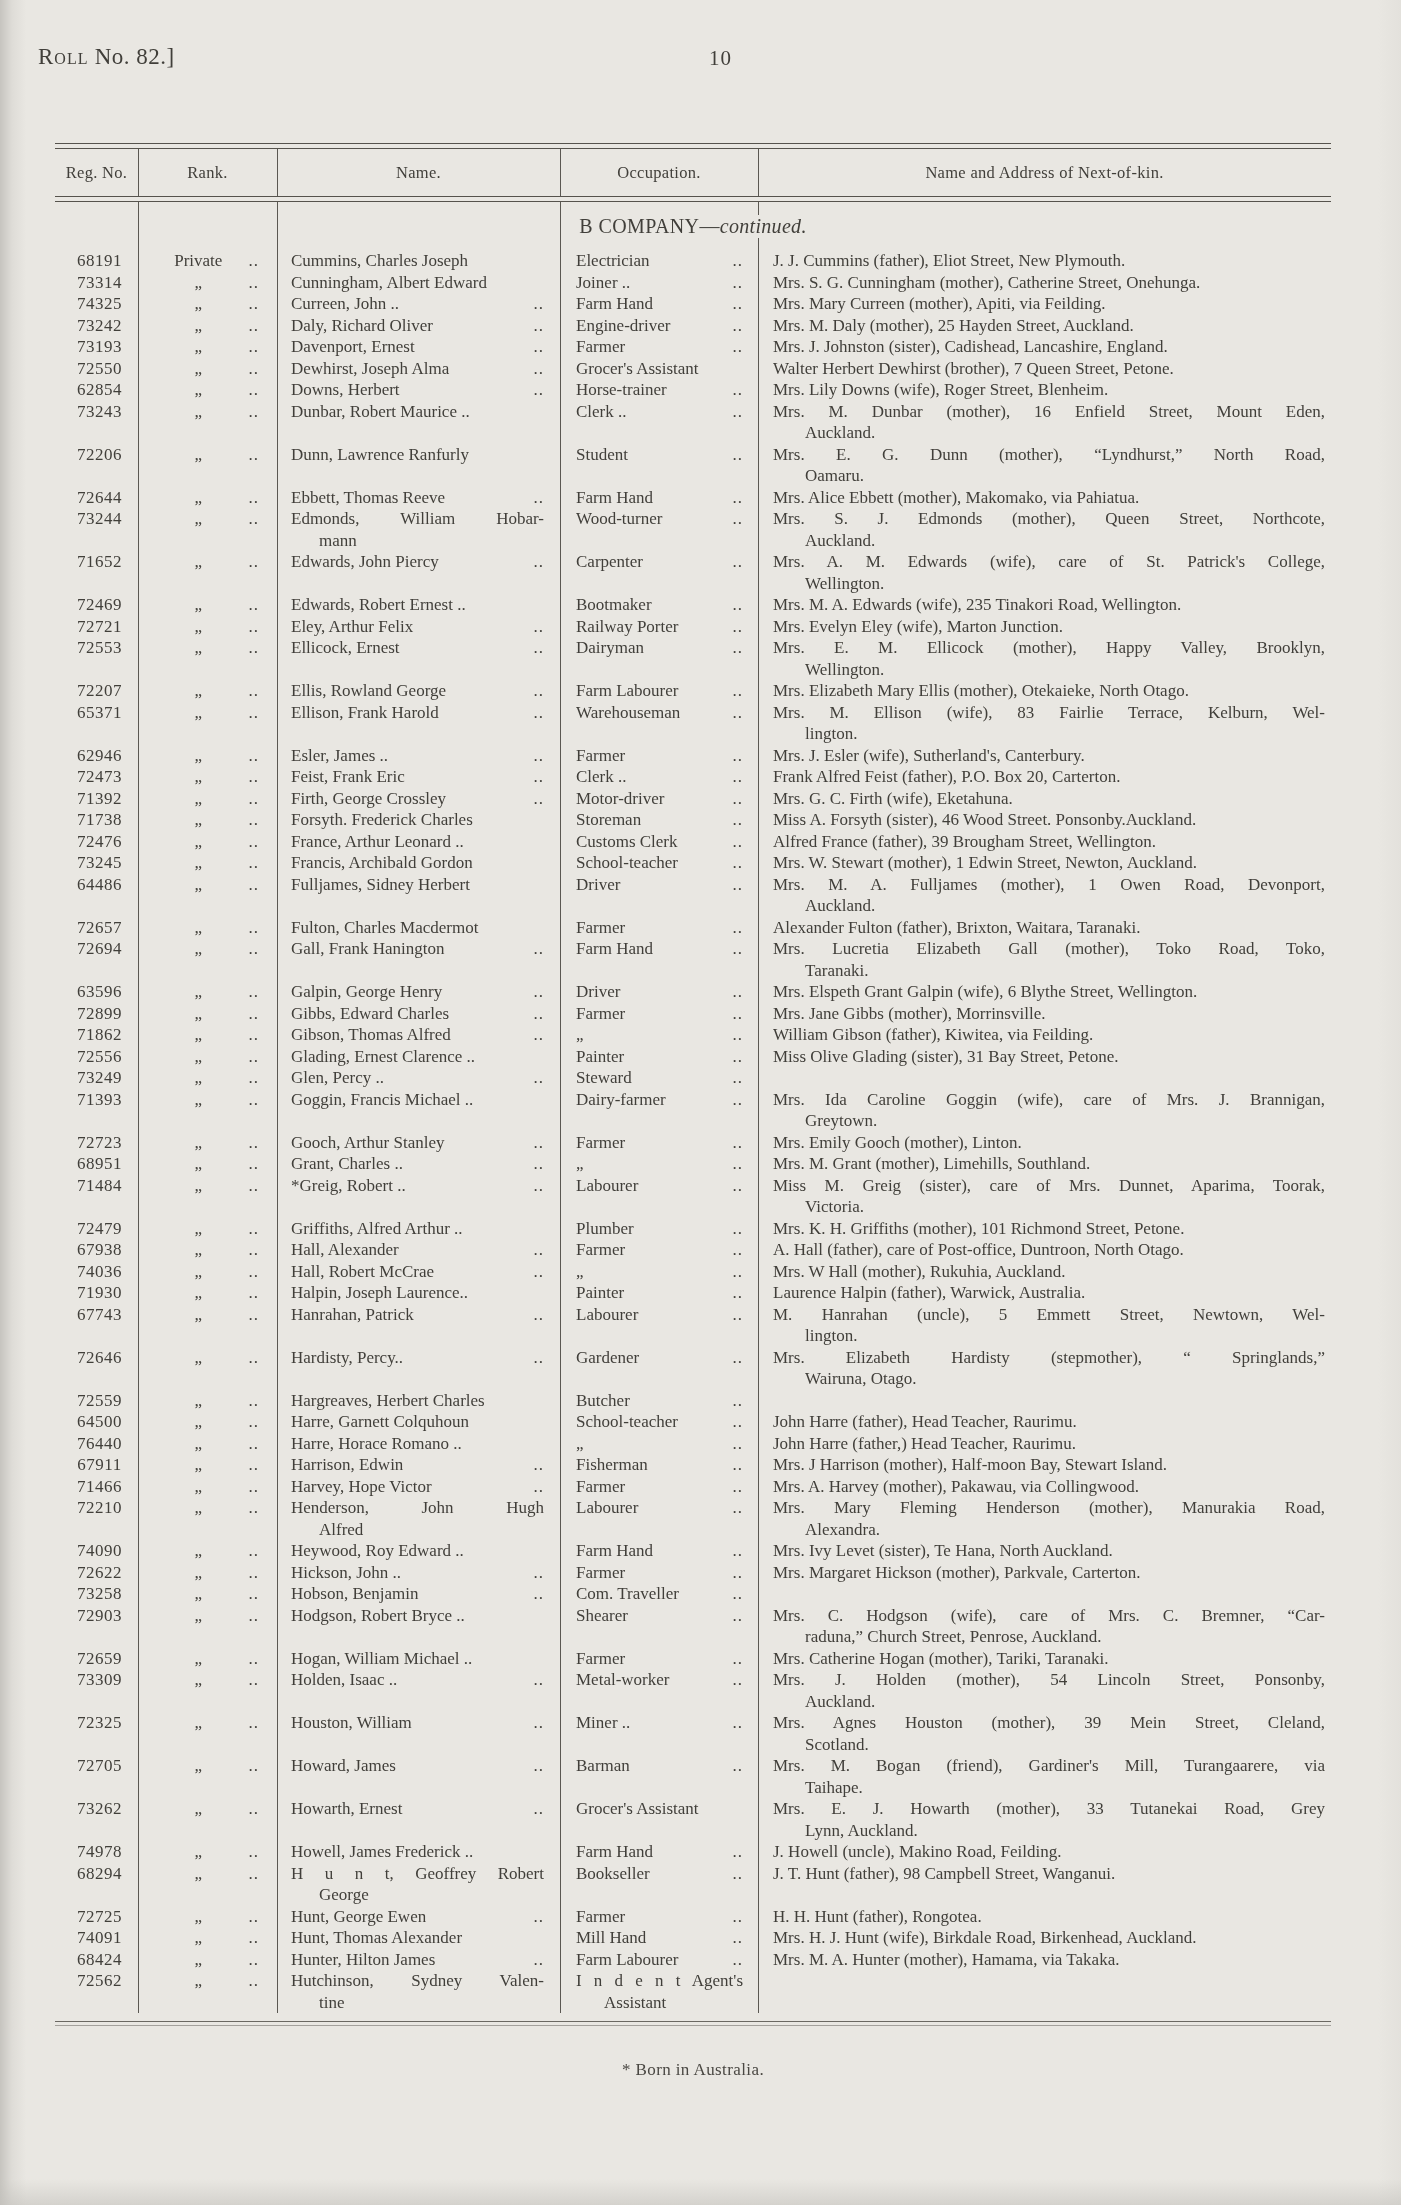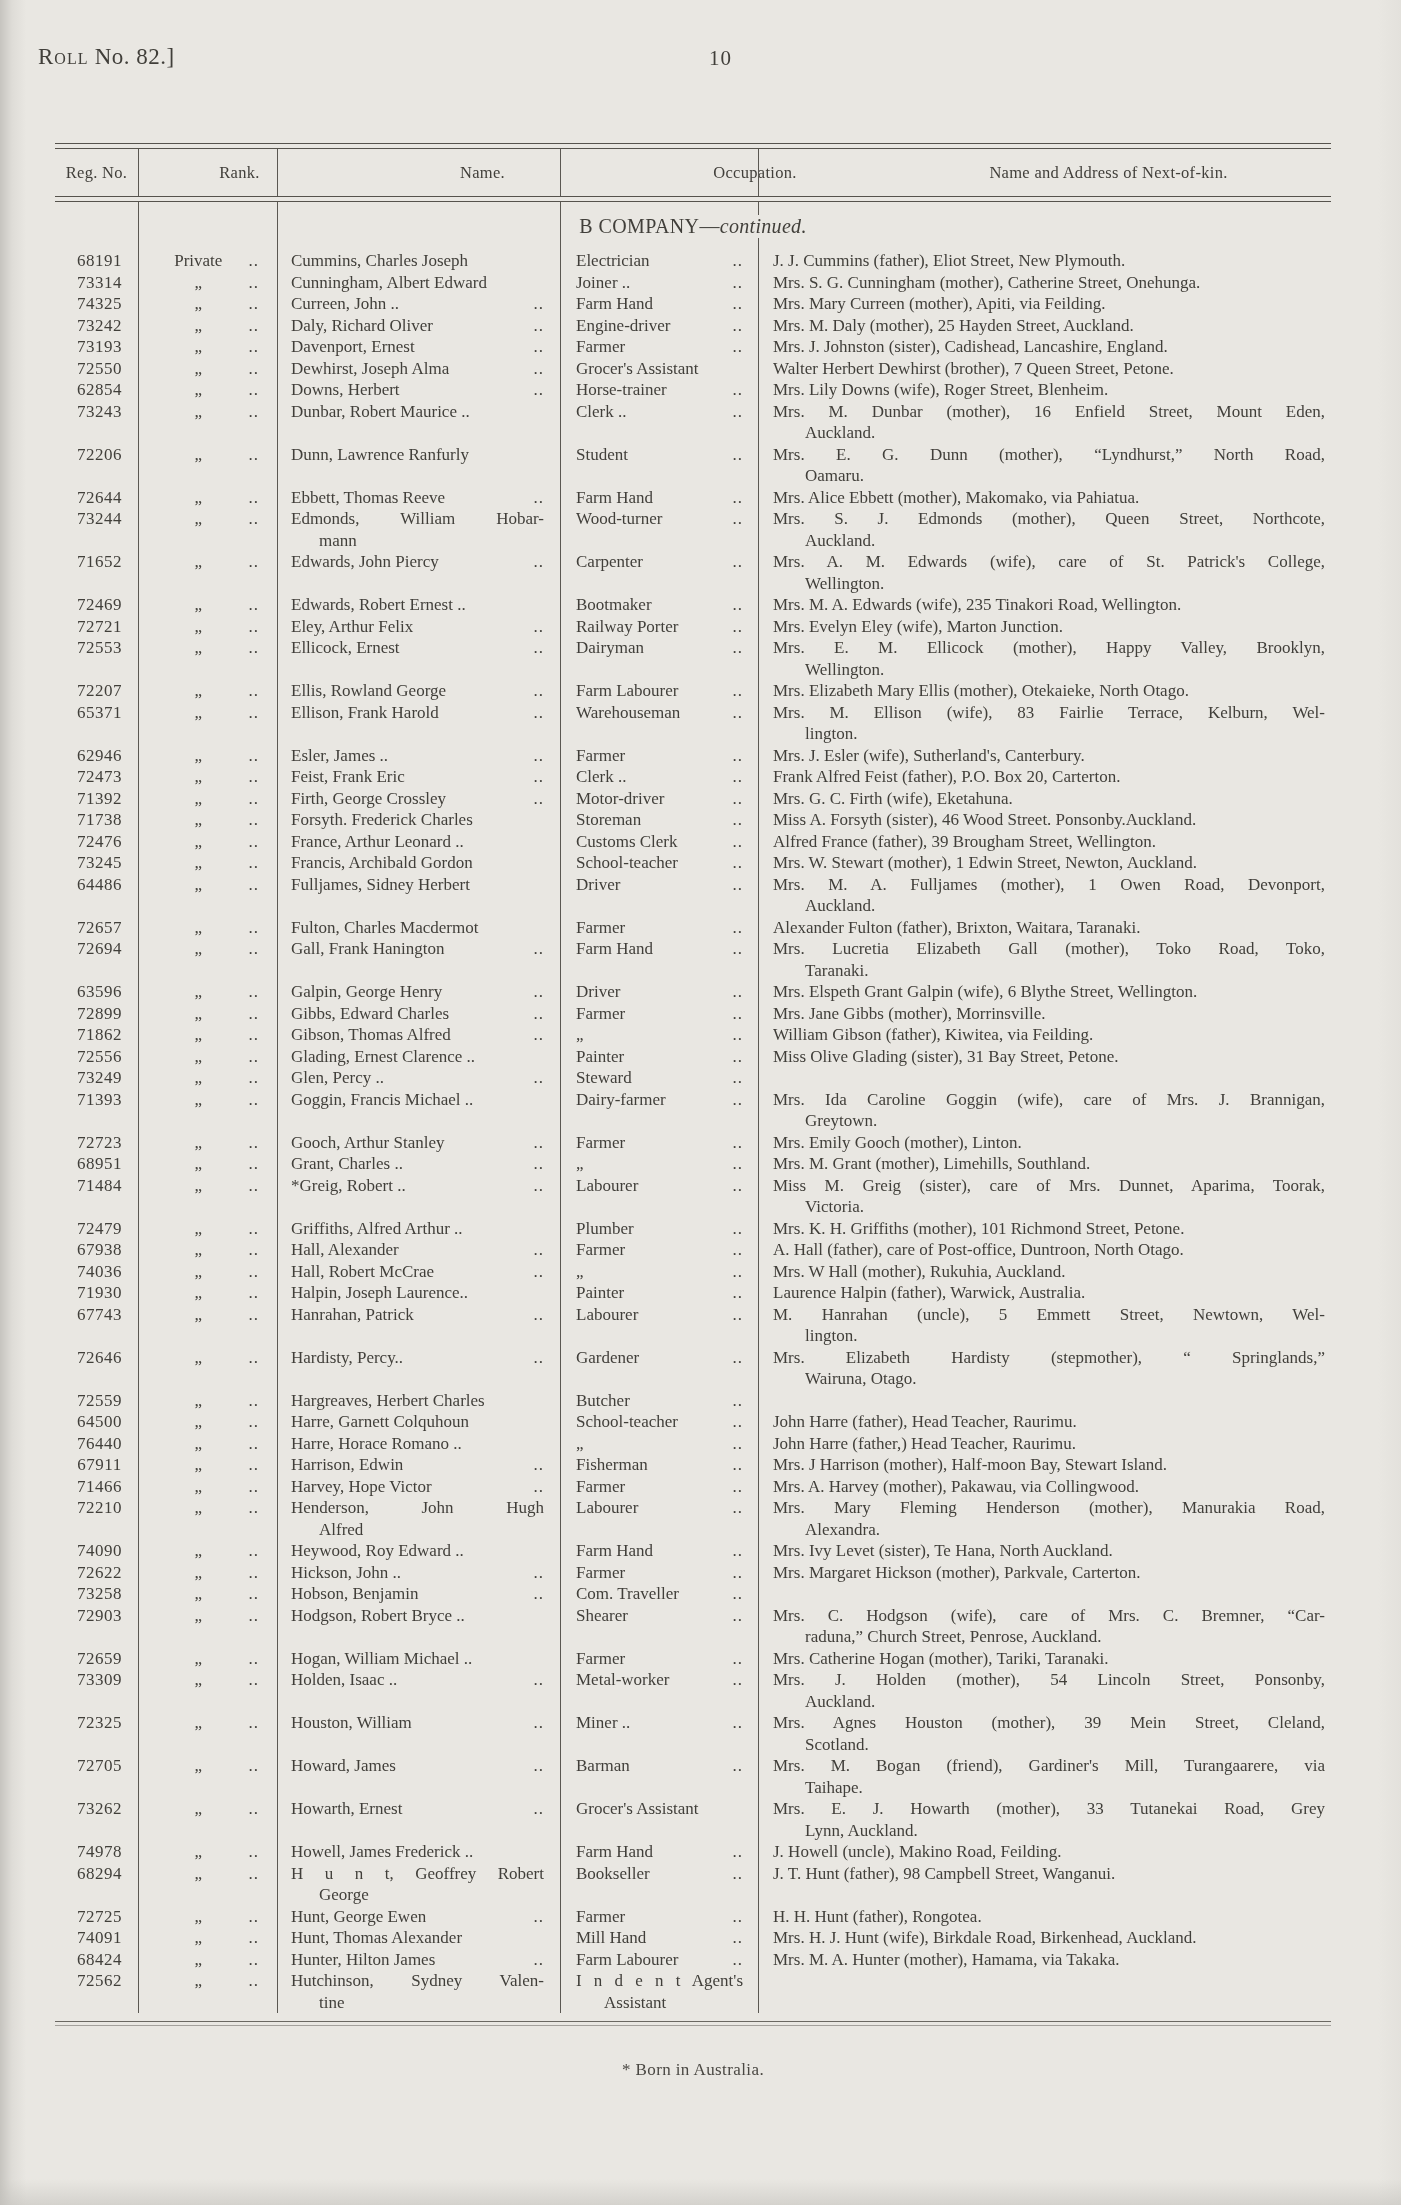--- a/index.html
+++ b/index.html
@@ -19,21 +19,21 @@
     content:"";position:absolute;left:0;right:0;bottom:0;height:26px;
     background:linear-gradient(to bottom,rgba(201,199,194,0),rgba(195,193,188,.55));
     pointer-events:none;
   }
   .topbar{position:absolute;top:44px;left:0;width:100%;height:34px;}
   .roll-label{position:absolute;left:38px;top:0;font-size:23px;letter-spacing:.5px;white-space:nowrap;}
   .roll-label .sc{font-variant:small-caps;letter-spacing:1px;}
   .page-number{position:absolute;left:0;width:100%;text-align:center;top:2px;font-size:21px;letter-spacing:1px;}
   .table{position:absolute;left:55px;top:143px;width:1276px;}
   .dblrule{height:4px;border-top:1.6px solid #56534d;border-bottom:1px solid #56534d;}
-  .thead{position:relative;display:grid;grid-template-columns:83px 139px 283px 198px 1fr;height:47px;align-items:center;gap:32px;}
+  .thead{position:relative;display:grid;grid-template-columns:83px 139px 283px 198px 1fr;height:47px;align-items:center;}
   .th{text-align:center;font-size:16.5px;letter-spacing:.3px;}
   .hrule{position:absolute;top:0;bottom:0;width:1px;background:#5b5852;}
   .bodywrap{position:relative;}
   .vrule{position:absolute;top:0;bottom:0;width:1px;background:#5b5852;z-index:1;}
   .section-title{position:relative;text-align:center;padding:13px 0 12px 0;font-size:20px;letter-spacing:.4px;z-index:2;}
   .section-title .inner{display:inline-block;background:#e9e7e2;padding:0 16px;position:relative;z-index:2;}
   .section-title i{letter-spacing:.3px;}
   .tbody{position:relative;z-index:2;font-size:17px;line-height:21.5px;}
   .row{display:grid;grid-template-columns:83px 139px 283px 198px 1fr;}
   .c{overflow:visible;}

